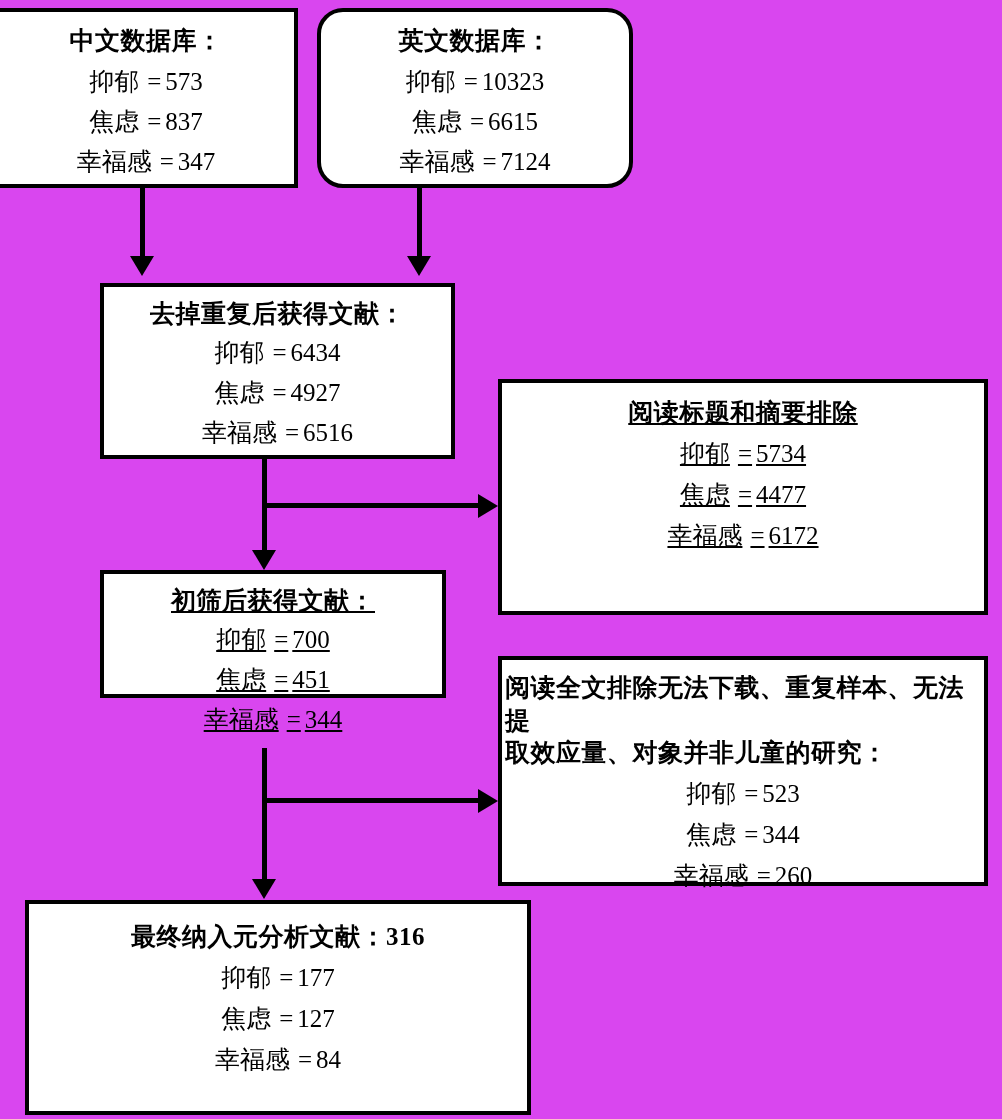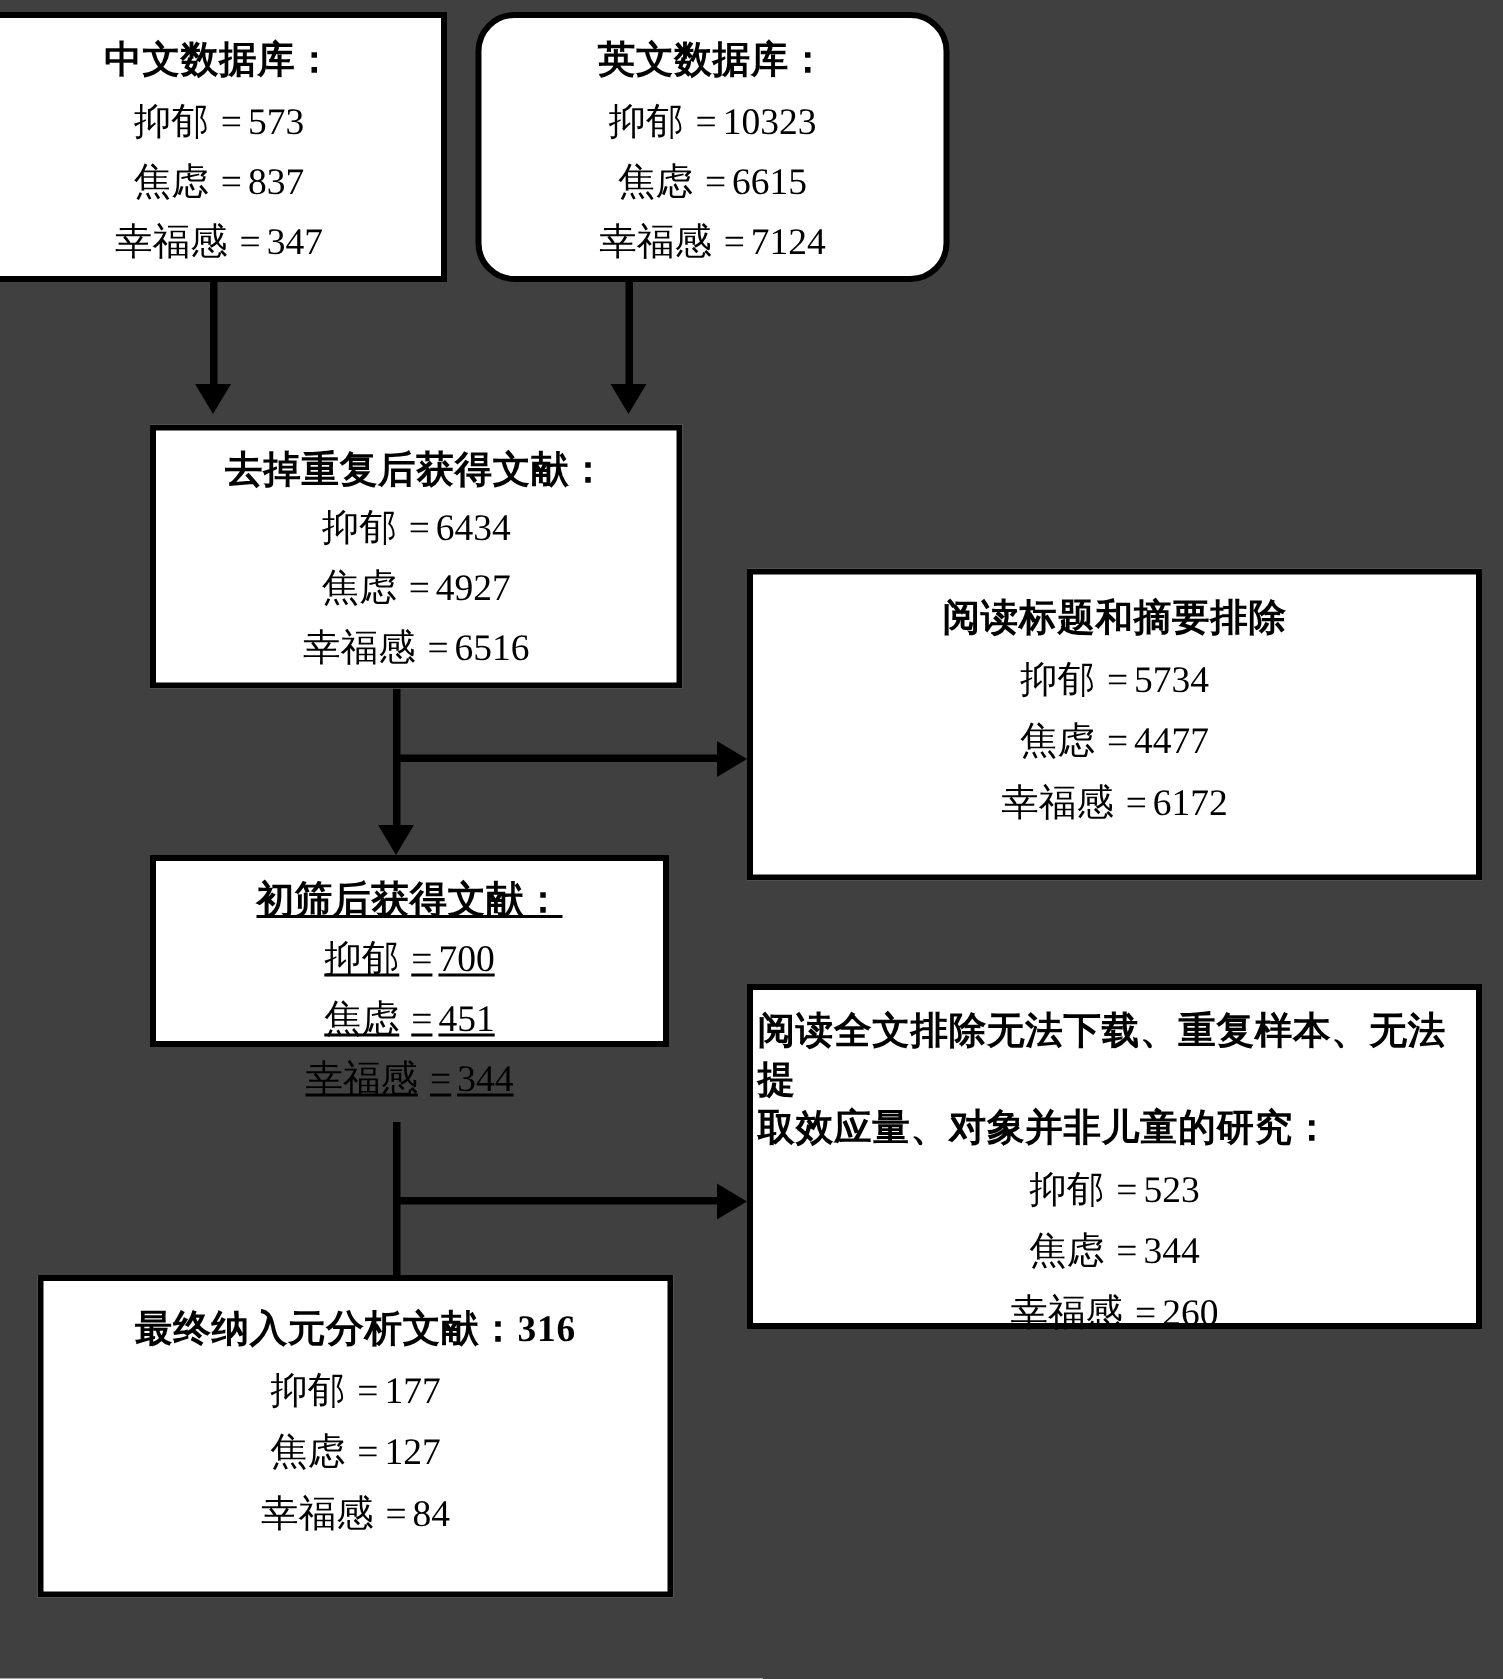--- a/index.html
+++ b/index.html
@@ -5,21 +5,21 @@
 <style>
   html, body {
     margin: 0;
     padding: 0;
     background: #ffffff;
   }
   #canvas {
     position: relative;
     width: 1002px;
     height: 1119px;
-    background: #404040;
+    background: #d946ef;
     font-family: "Liberation Serif", "DejaVu Serif", serif;
     color: #000000;
     overflow: hidden;
   }
   .node {
     position: absolute;
     box-sizing: border-box;
     border: 4px solid #000000;
     background: #ffffff;
     display: flex;
@@ -164,21 +164,21 @@
         <span class="val">6516</span>
       </div>
     </div>
   </div>
 
   <div class="vline" style="left:262px; top:459px; width:5px; height:93px;"></div>
   <div class="arrow-down" style="left:252px; top:550px;"></div>
   <div class="hline" style="left:262px; top:503px; width:218px; height:5px;"></div>
   <div class="arrow-right" style="left:478px; top:494px;"></div>
 
-  <div class="node" style="left:498px; top:379px; width:490px; height:208px; padding-top:14px;">
+  <div class="node" style="left:498px; top:379px; width:490px; height:236px; padding-top:14px;text-decoration:underline;">
     <div class="title-block title-center">
       <span class="tline">阅读标题和摘要排除</span>
     </div>
     <div class="rows" style="margin-top:8px; gap:9px;">
       <div class="row">
         <span class="lbl">抑郁</span>
         <span class="eq">=</span>
         <span class="val">5734</span>
       </div>
       <div class="row">
@@ -237,21 +237,21 @@
         <span class="val">344</span>
       </div>
       <div class="row">
         <span class="lbl">幸福感</span>
         <span class="eq">=</span>
         <span class="val">260</span>
       </div>
     </div>
   </div>
 
-  <div class="node" style="left:25px; top:850px; width:424px; height:215px; padding-top:18px;">
+  <div class="node" style="left:25px; top:900px; width:506px; height:215px; padding-top:18px;">
     <div class="title title-center">
       <span>最终纳入元分析文献：</span><span class="bold-num">316</span>
     </div>
     <div class="rows" style="margin-top:10px; gap:9px;">
       <div class="row">
         <span class="lbl">抑郁</span>
         <span class="eq">=</span>
         <span class="val">177</span>
       </div>
       <div class="row">

